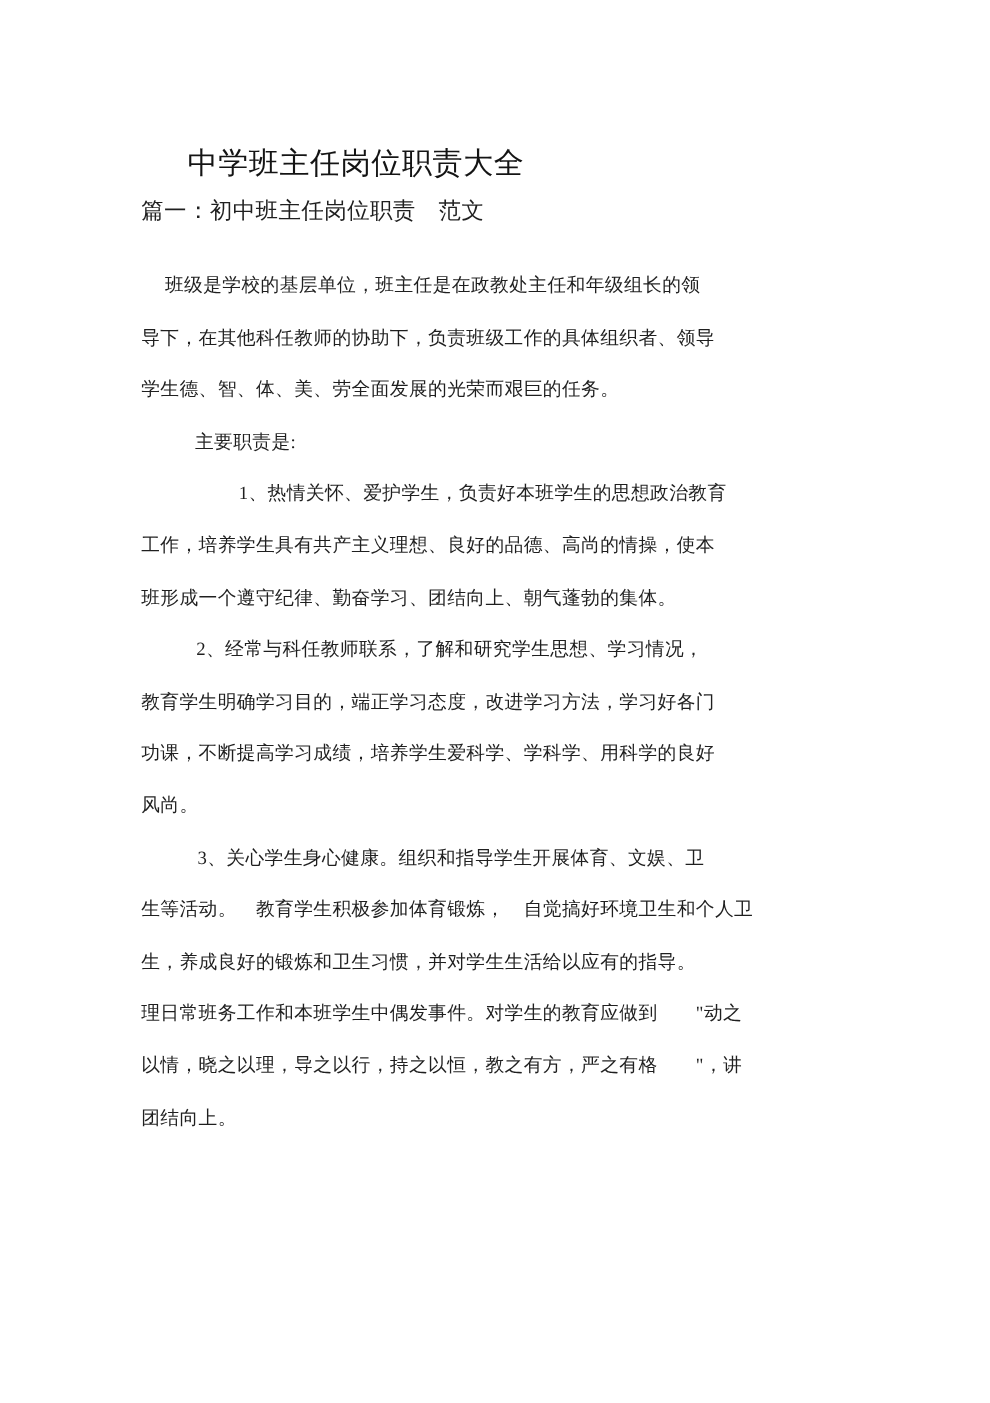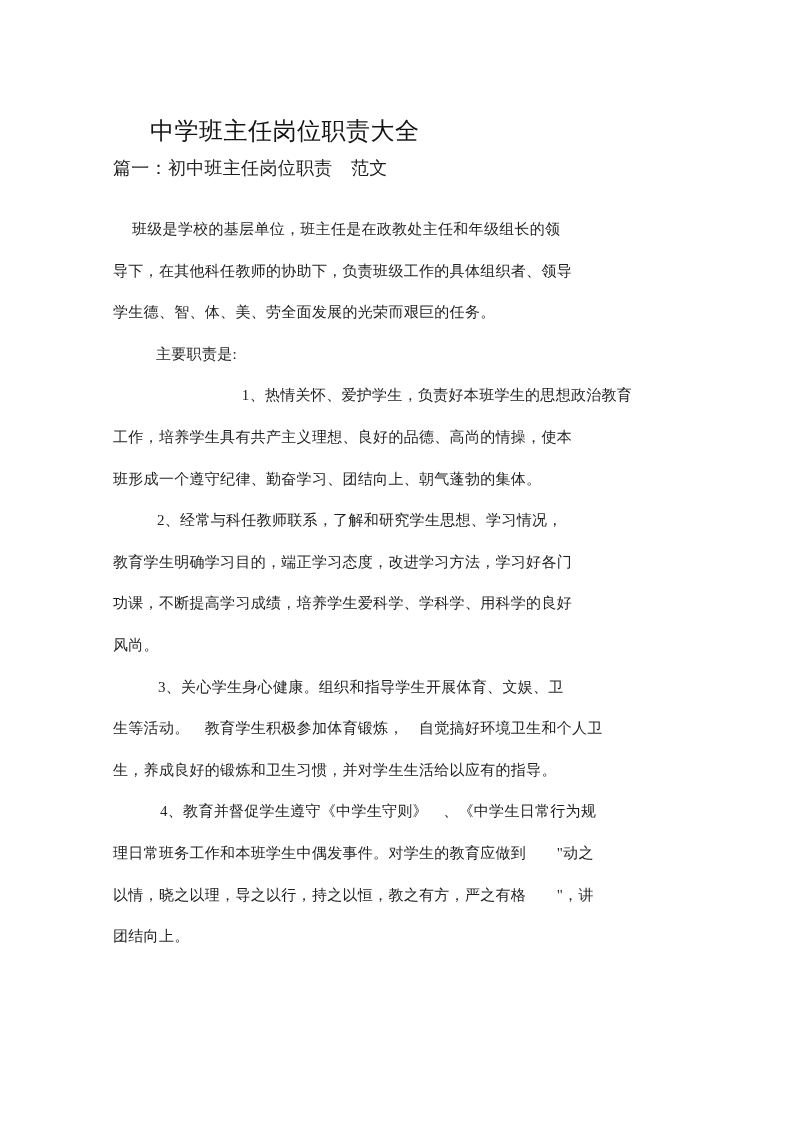--- a/index.html
+++ b/index.html
@@ -57,28 +57,27 @@
 <div class="page">
   <h1 class="doc-title">中学班主任岗位职责大全</h1>
 
   <div class="doc-subtitle">篇一：初中班主任岗位职责　范文</div>
 
   <div class="doc-body" id="doc-body">
       <div class="text-line" style="padding-left: 19px;">班级是学校的基层单位，班主任是在政教处主任和年级组长的领</div>
       <div class="text-line">导下，在其他科任教师的协助下，负责班级工作的具体组织者、领导</div>
       <div class="text-line">学生德、智、体、美、劳全面发展的光荣而艰巨的任务。</div>
       <div class="text-line" style="padding-left: 43px;">主要职责是:</div>
-      <div class="text-line" style="padding-left: 78px; text-align: center;">1、热情关怀、爱护学生，负责好本班学生的思想政治教育</div>
+      <div class="text-line" style="padding-left: 78px;">1、热情关怀、爱护学生，负责好本班学生的思想政治教育</div>
       <div class="text-line">工作，培养学生具有共产主义理想、良好的品德、高尚的情操，使本</div>
       <div class="text-line">班形成一个遵守纪律、勤奋学习、团结向上、朝气蓬勃的集体。</div>
       <div class="text-line" style="padding-left: 44px;">2、经常与科任教师联系，了解和研究学生思想、学习情况，</div>
       <div class="text-line">教育学生明确学习目的，端正学习态度，改进学习方法，学习好各门</div>
       <div class="text-line">功课，不断提高学习成绩，培养学生爱科学、学科学、用科学的良好</div>
       <div class="text-line">风尚。</div>
       <div class="text-line" style="padding-left: 45px;">3、关心学生身心健康。组织和指导学生开展体育、文娱、卫</div>
       <div class="text-line">生等活动。　教育学生积极参加体育锻炼，　自觉搞好环境卫生和个人卫</div>
       <div class="text-line">生，养成良好的锻炼和卫生习惯，并对学生生活给以应有的指导。</div>
-      <div class="text-line" style="padding-left: 47px;">4、教育并督促学生遵守《中学生守则》　、《中学生日常行为规</div>
       <div class="text-line">理日常班务工作和本班学生中偶发事件。对学生的教育应做到　　"动之</div>
       <div class="text-line">以情，晓之以理，导之以行，持之以恒，教之有方，严之有格　　"，讲</div>
       <div class="text-line">团结向上。</div>
     </div>
 </div>
 
 </body></html>

